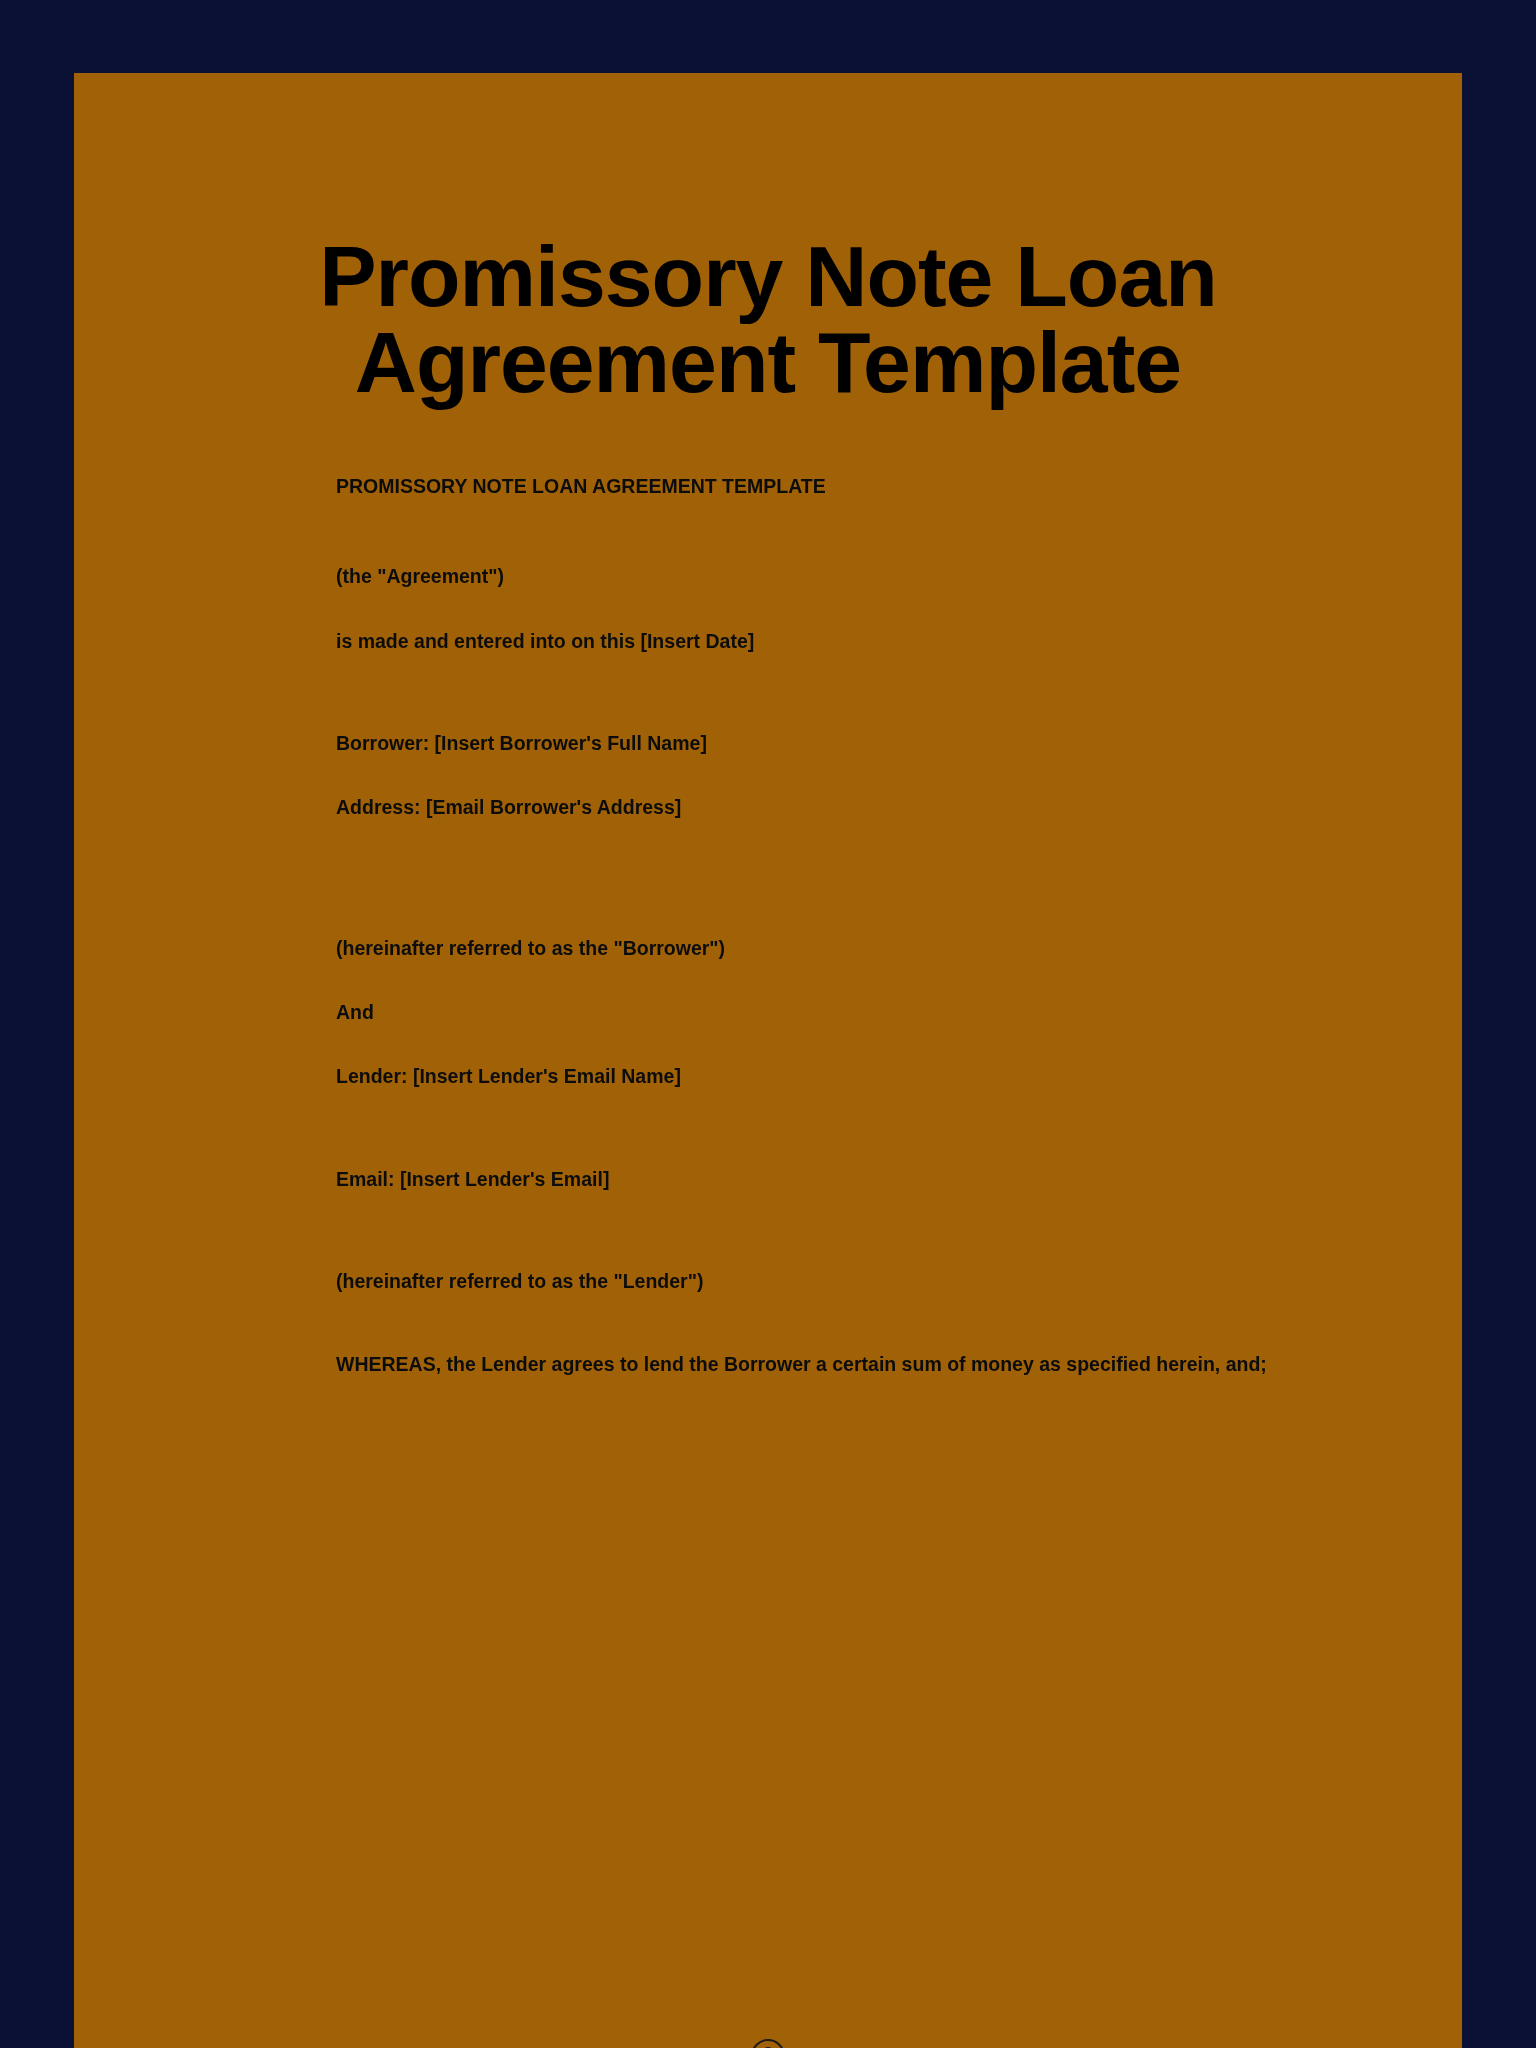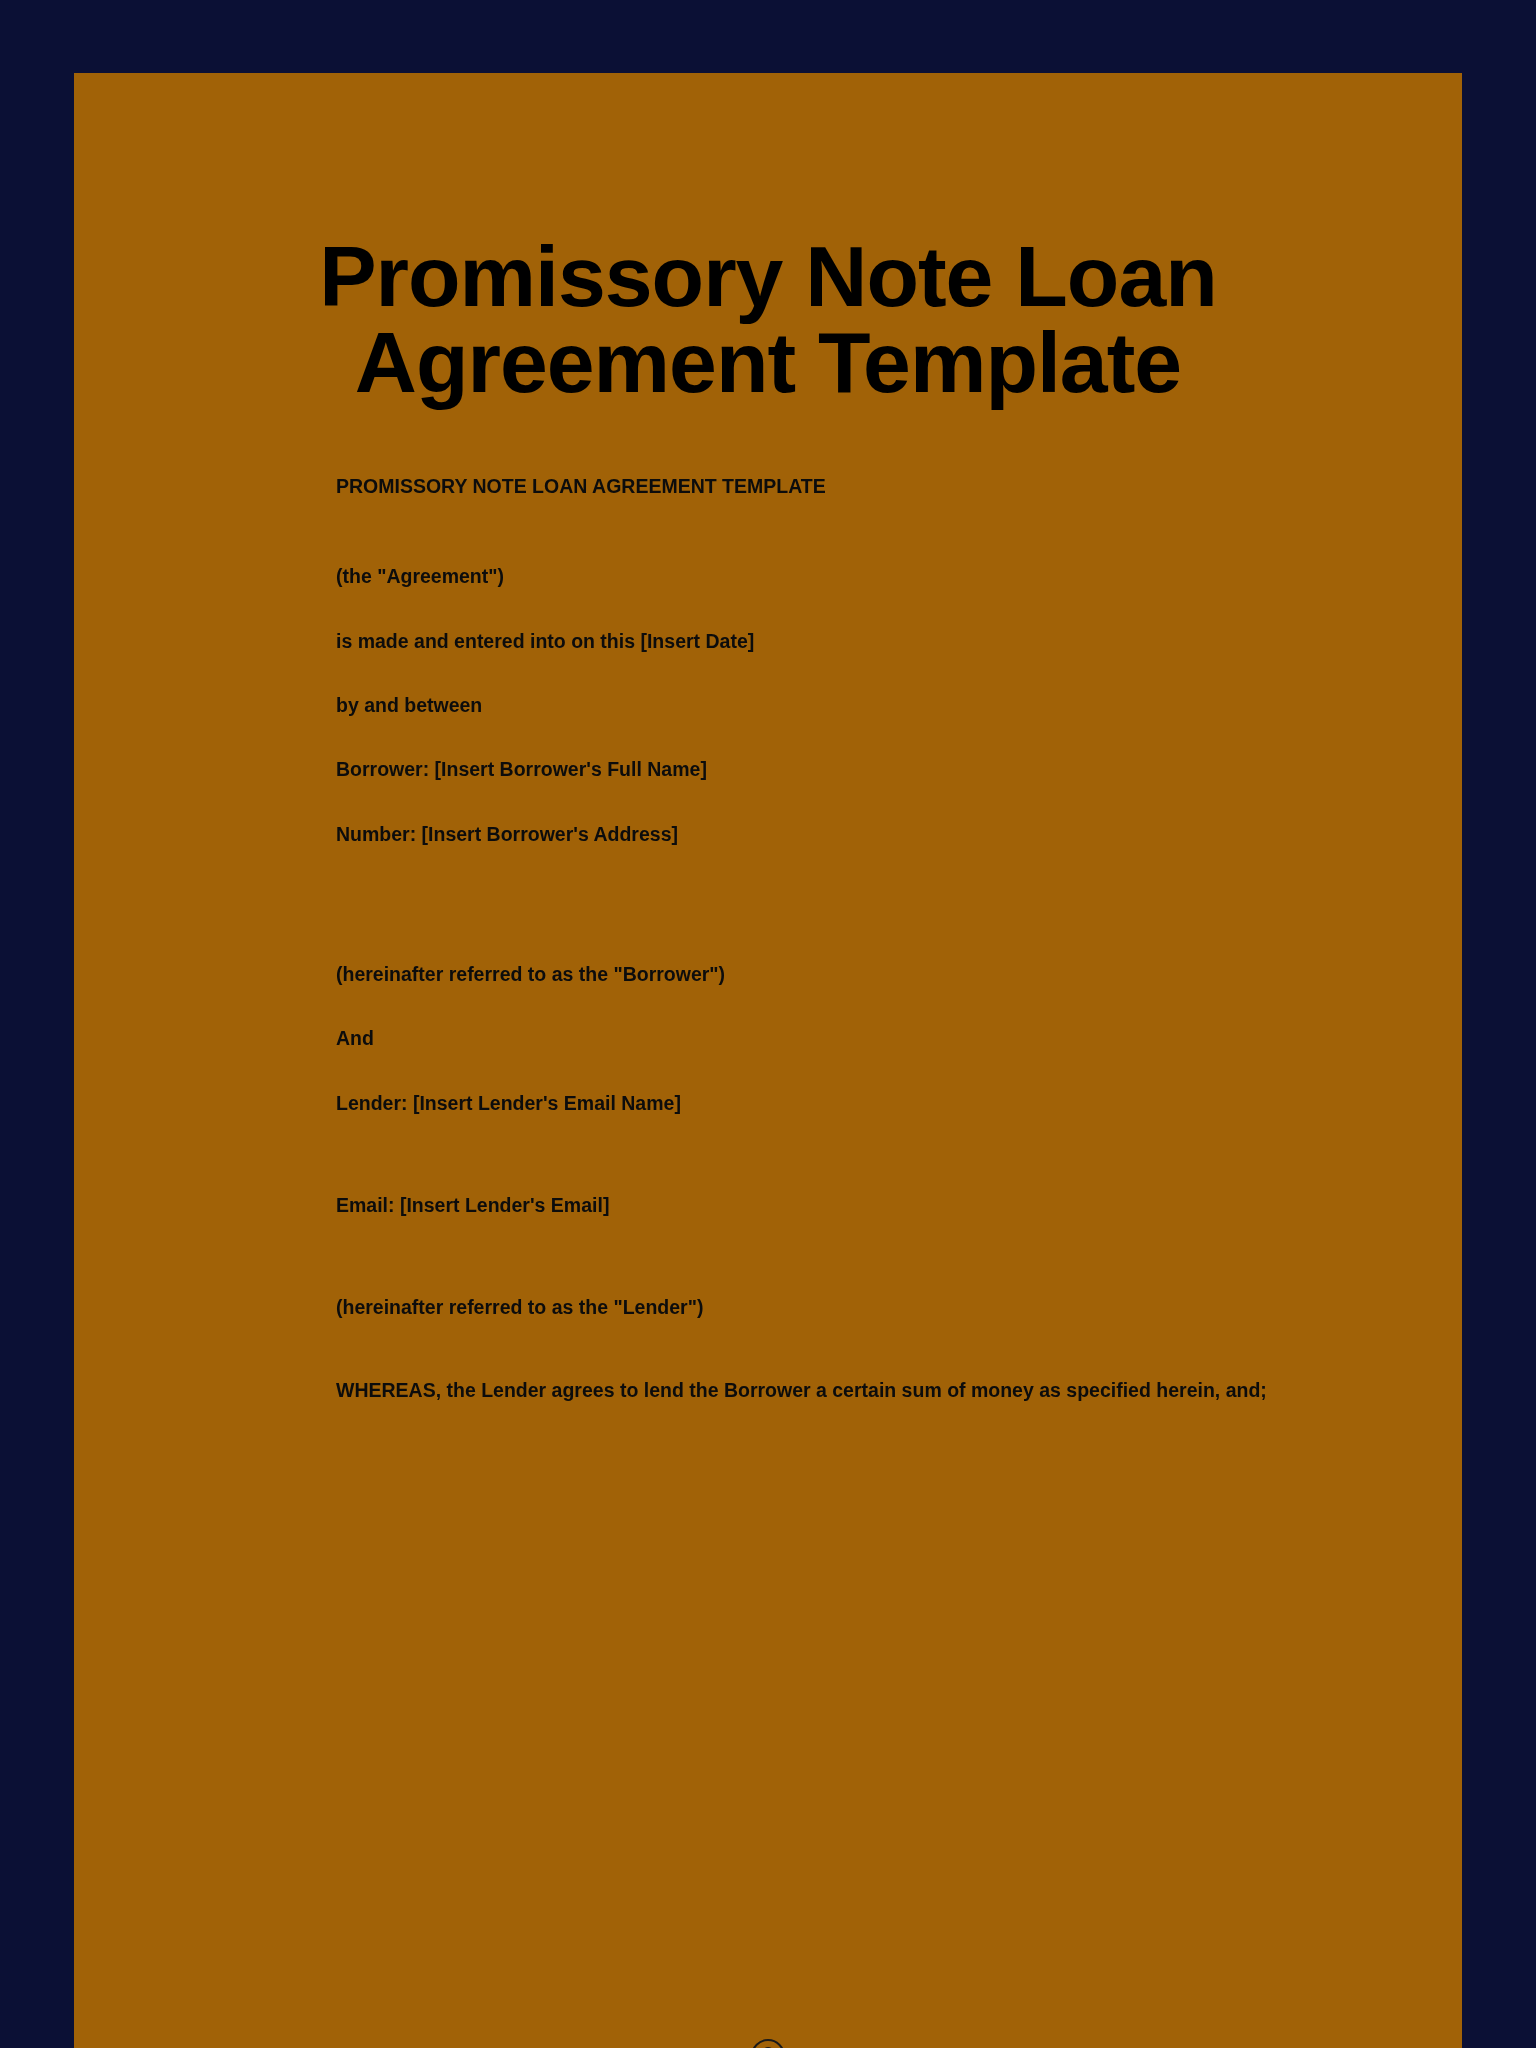--- a/index.html
+++ b/index.html
@@ -83,27 +83,26 @@
     <div class="gap-sm"></div>
 
     <div class="gap-md"></div>
 
     <p class="para">(the "Agreement")</p>
     <div class="gap-md"></div>
 
     <p class="para">is made and entered into on this [Insert Date]</p>
     <div class="gap-md"></div>
 
-    <p class="para">by and between</p>
     <div class="gap-md"></div>
 
     <p class="para">Borrower: [Insert Borrower's Full Name]</p>
     <div class="gap-md"></div>
 
-    <p class="para">Number: [Insert Borrower's Address]</p>
+    <p class="para">Address: [Email Borrower's Address]</p>
     <div class="gap-md"></div>
 
     <div class="gap-md"></div>
 
     <div class="gap-md"></div>
 
     <p class="para">(hereinafter referred to as the "Borrower")</p>
     <div class="gap-md"></div>
 
     <p class="para">And</p>

